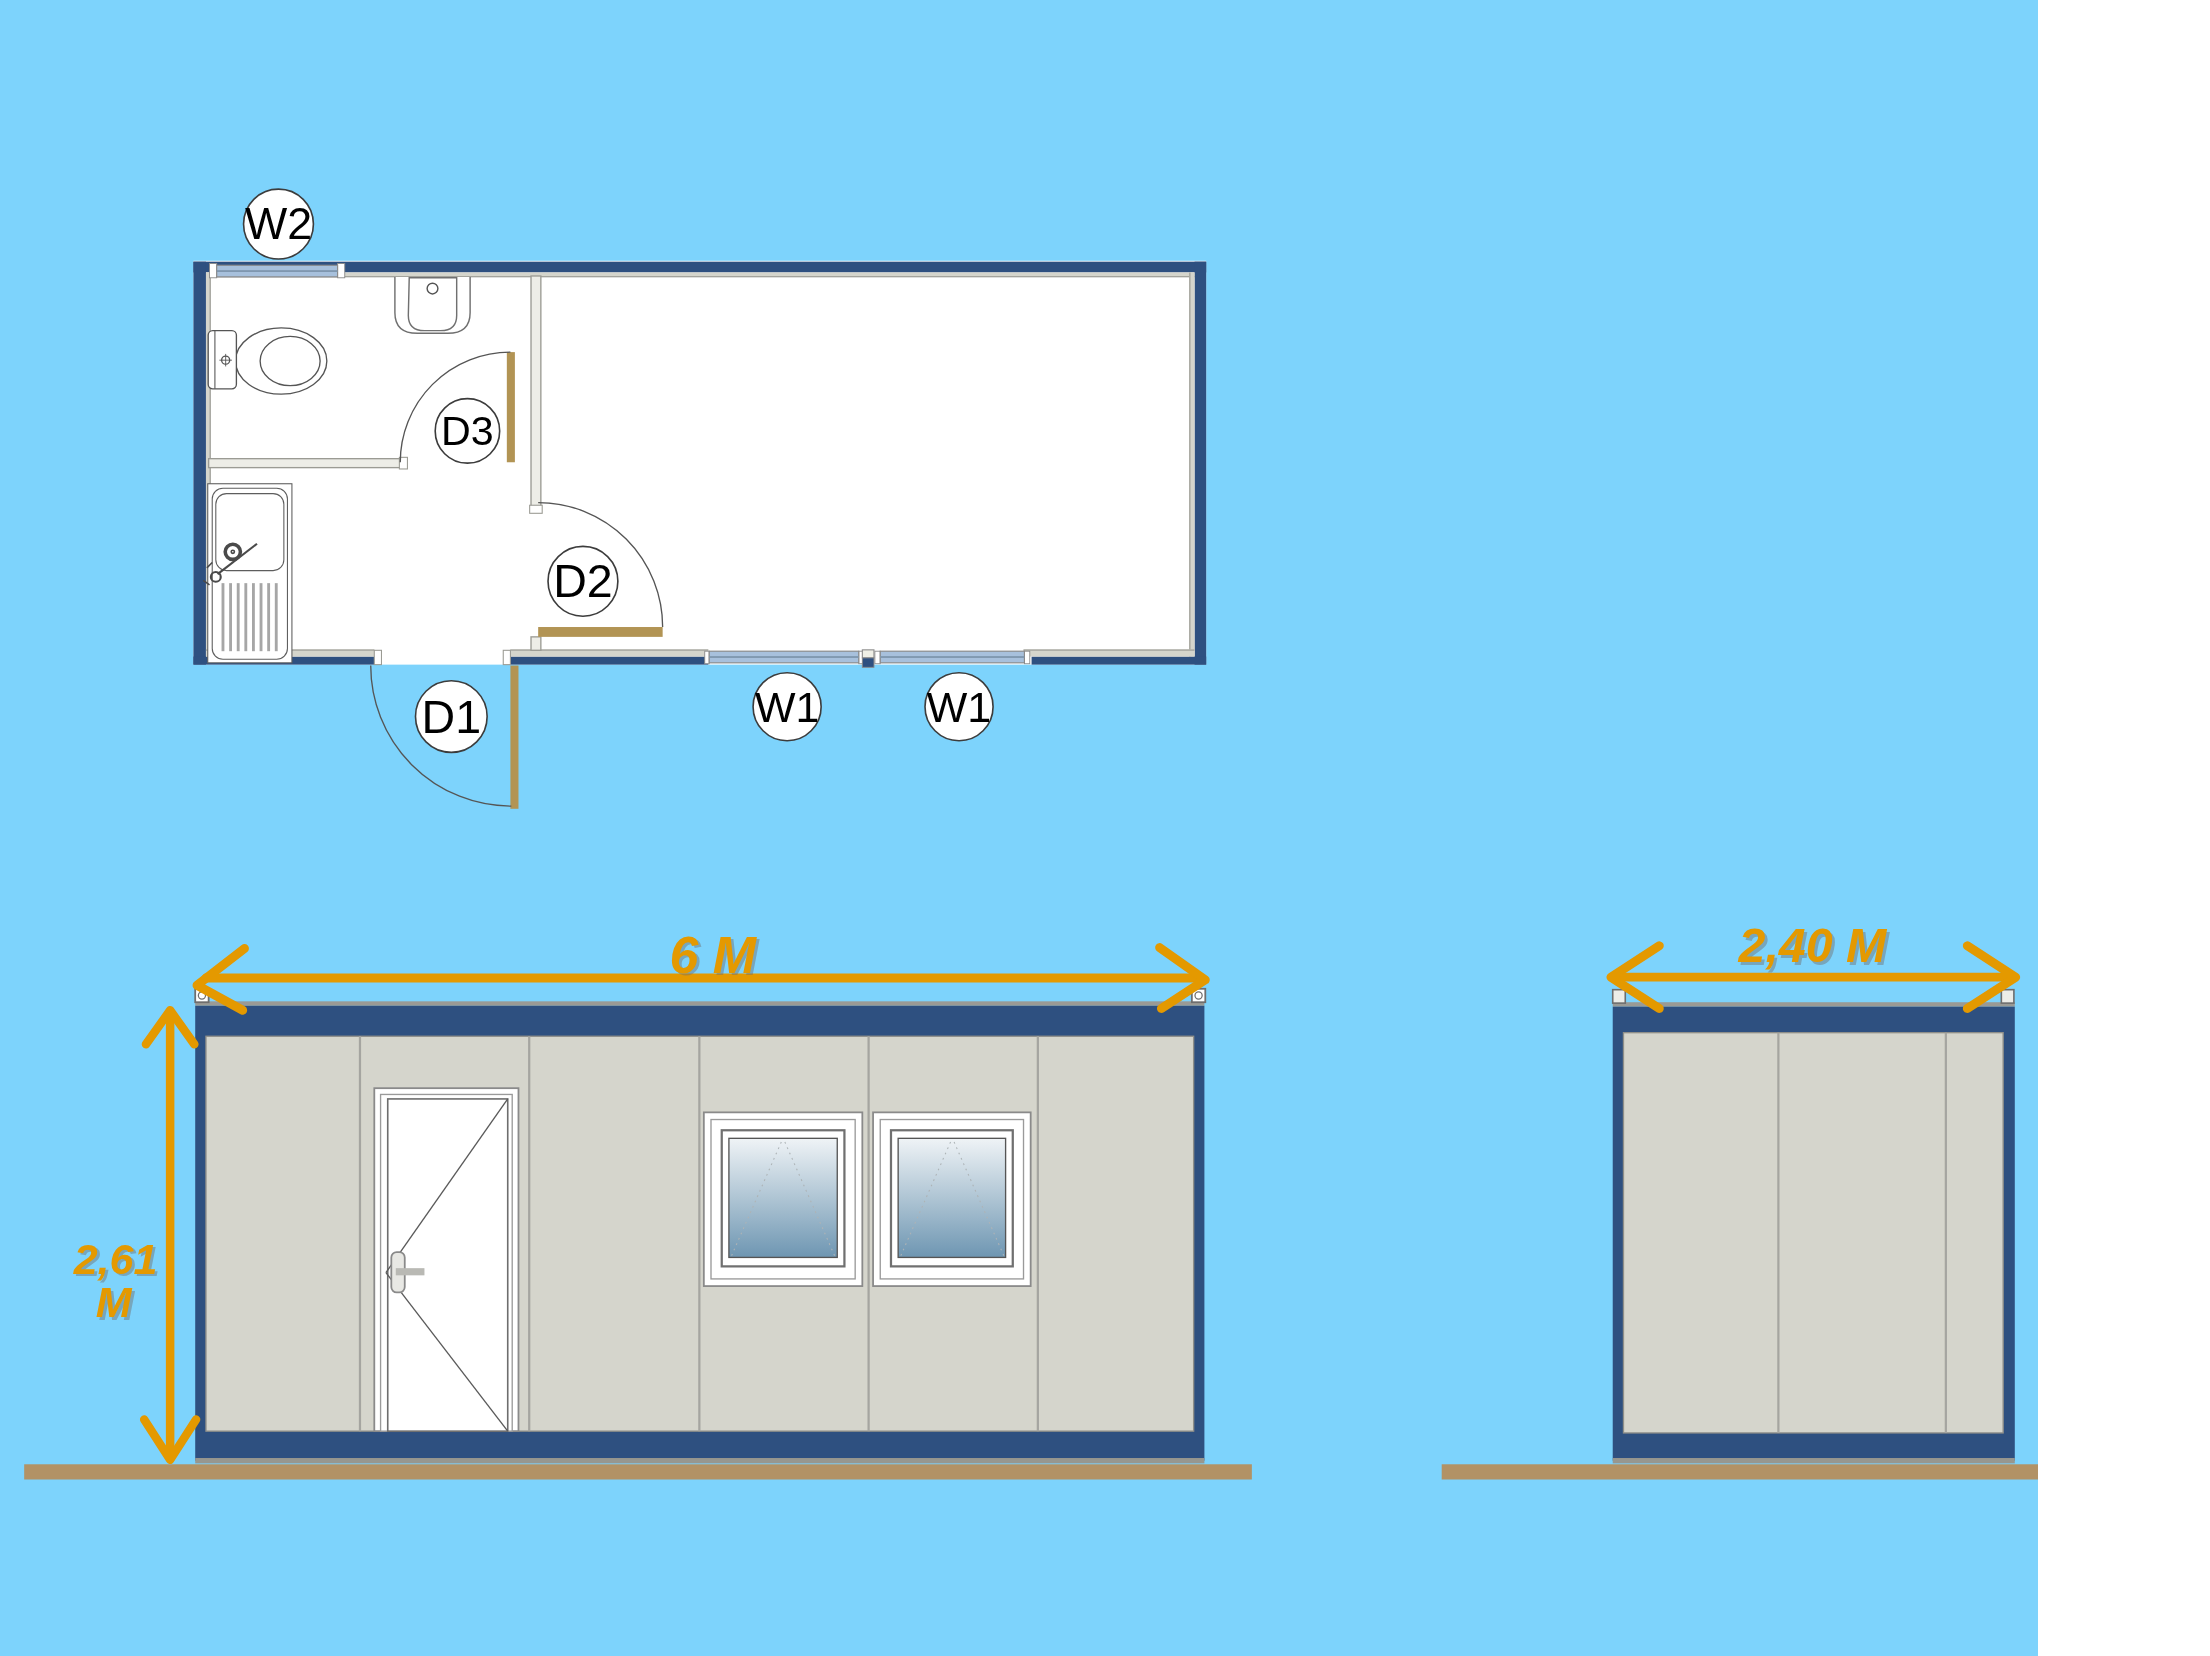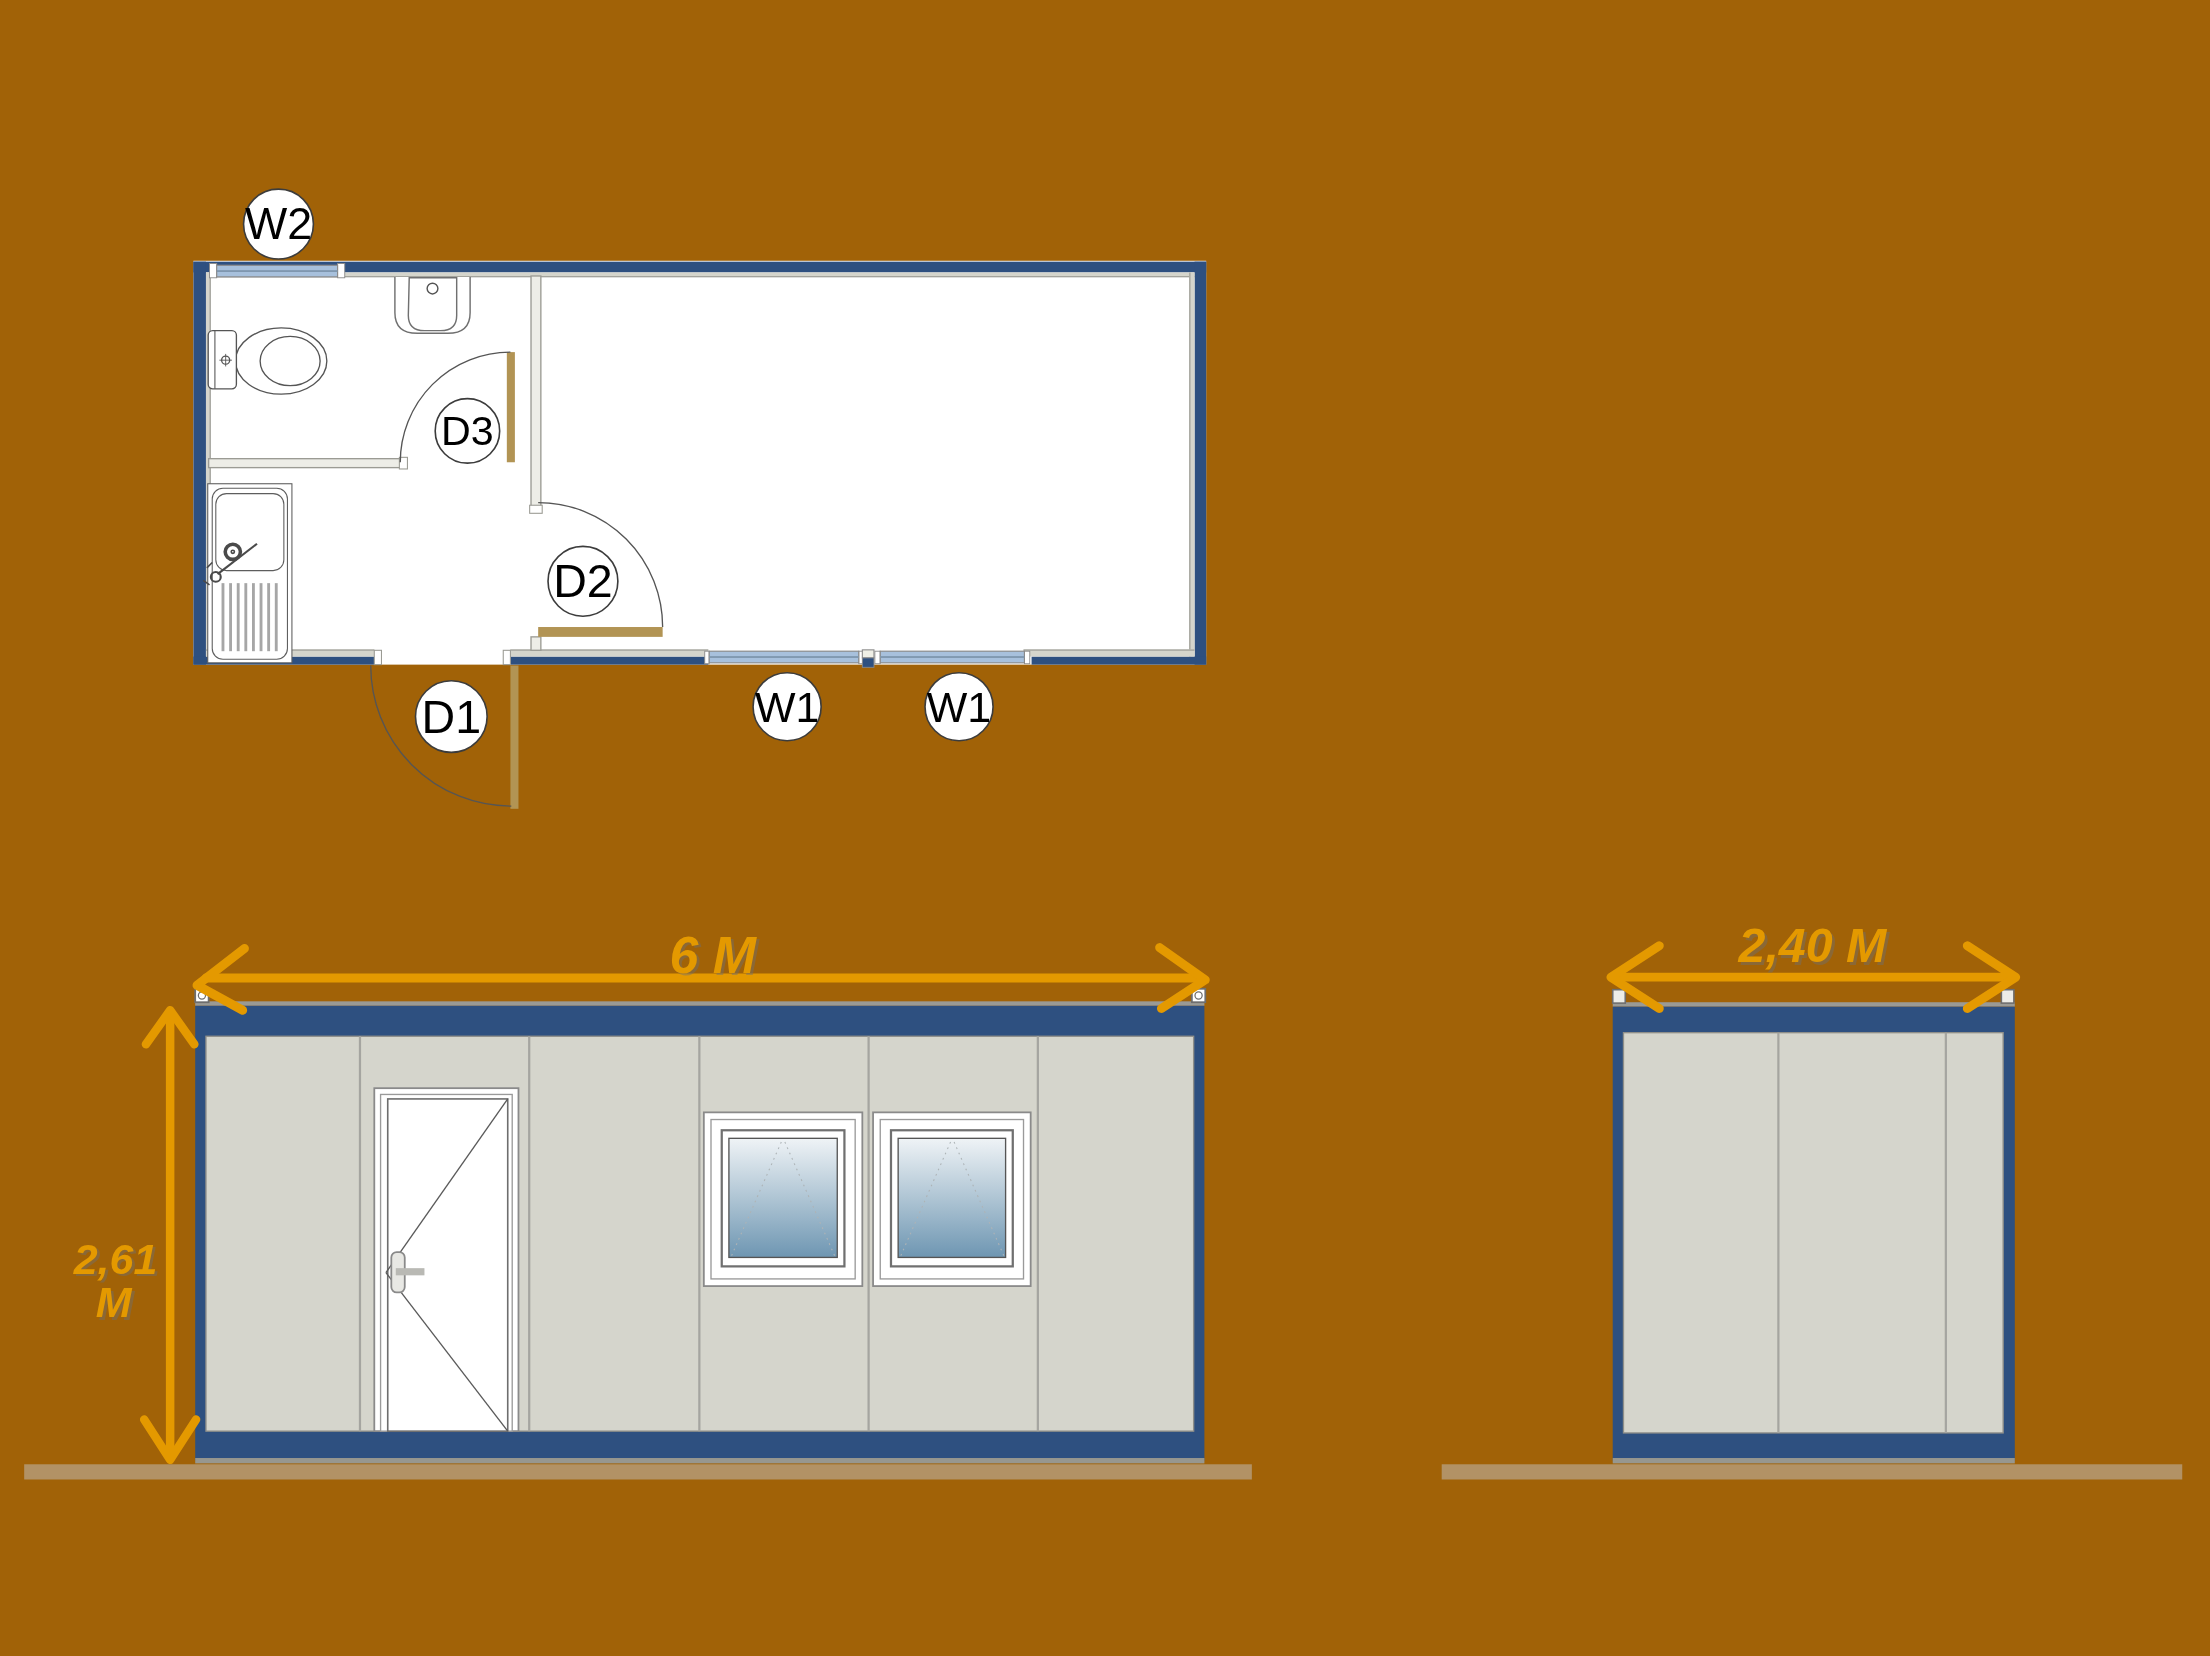--- a/index.html
+++ b/index.html
@@ -1,16 +1,16 @@
 <!DOCTYPE html>
 <html style="font-size:14.3px"><head>
 <meta charset="utf-8">
 <style>
   html,body{margin:0;padding:0;background:#ffffff;}
-  .page{position:relative;width:2210px;height:1657px;background:#a16207;overflow:hidden;}
+  .page{position:relative;width:2038px;height:1657px;background:#7dd3fc;overflow:hidden;}
   svg text{font-family:"Liberation Sans", sans-serif;}
 </style>
 </head>
 <body>
 <div class="page">
 <svg width="2210" height="1657" viewBox="0 0 2468 1850" xmlns="http://www.w3.org/2000/svg">
 <defs>
   <linearGradient id="glass" x1="0" y1="0" x2="0" y2="1">
     <stop offset="0" stop-color="#EFF3F6"></stop>
     <stop offset="0.5" stop-color="#AFC5D4"></stop>

